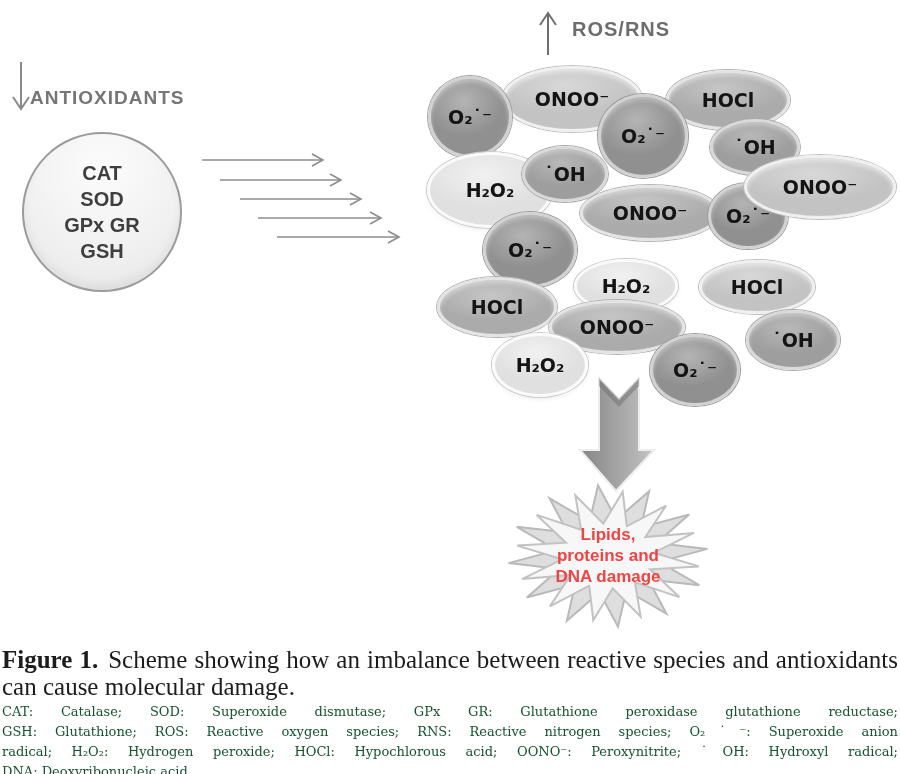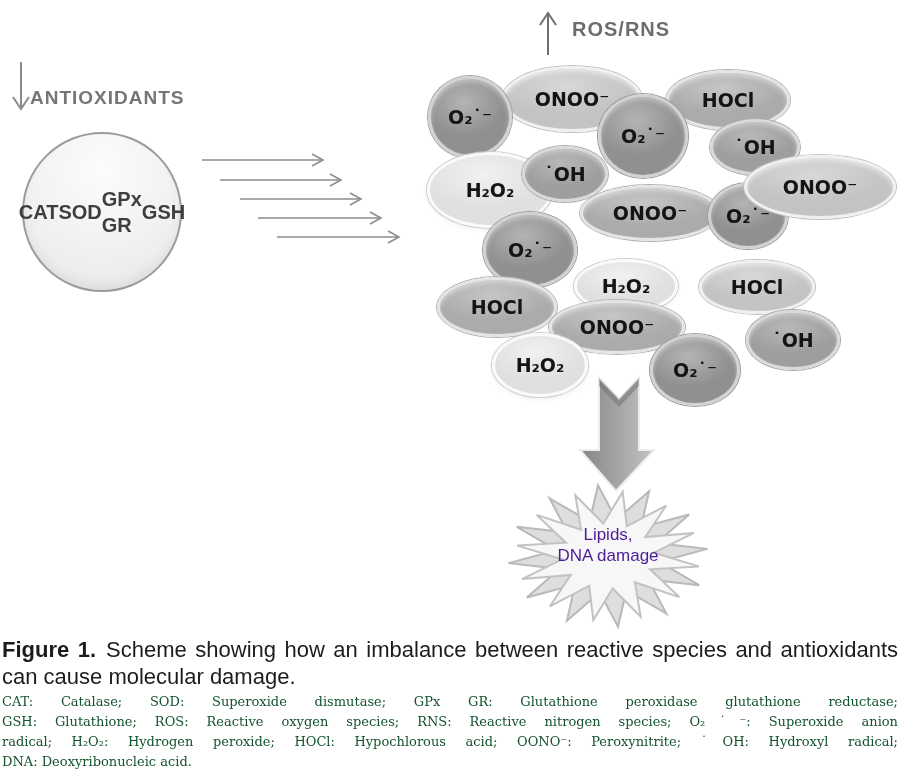--- a/index.html
+++ b/index.html
@@ -10,44 +10,44 @@
 
   .label{position:absolute;font-weight:bold;color:var(--label_gray,#767676);
          letter-spacing:1px;font-size:19px;}
   .antiox{left:30px;top:78px;margin-top:9px;}
   .rosrns{left:572px;top:18px;font-size:20px;color:#6d6d6d;text-align:right;}
 
   .antiox-circle{position:absolute;left:22px;top:132px;width:160px;height:160px;
     border-radius:50%;border:2px solid #9b9b9b;box-sizing:border-box;
     background:radial-gradient(circle at 50% 22%, #fcfcfc 0%, #f0f0f0 60%, #e6e6e6 100%);
     box-shadow:inset 0 -6px 10px rgba(0,0,0,.05);
-    display:flex;flex-direction:row;align-items:center;justify-content:center;}
+    display:flex;flex-direction:column;align-items:center;justify-content:center;}
   .antiox-circle div{font-weight:bold;font-size:20px;line-height:26px;color:#3e3e3e;}
 
   #bubble-layer{position:absolute;inset:0;padding-left:44px;}
   .bubble{position:absolute;border-radius:50%;box-sizing:border-box;
     display:flex;align-items:center;justify-content:center;
     font-family:"DejaVu Sans","Liberation Sans",sans-serif;
     font-weight:bold;font-size:19px;color:var(--bubble_text,#141414);}
   .v-dark{background:radial-gradient(ellipse 62% 55% at 42% 30%, #b4b4b4 0%, var(--bubble_dark,#909090) 82%);
     border:3px solid #d2d2d2;box-shadow:0 0 0 1px #9c9c9c, inset 0 3px 4px rgba(255,255,255,.35);}
   .v-mid{background:radial-gradient(ellipse 62% 55% at 45% 28%, #c6c6c6 0%, var(--bubble_mid,#ababab) 85%);
     border:3px solid #e4e4e4;box-shadow:0 0 0 1px #b2b2b2, inset 0 3px 4px rgba(255,255,255,.4);}
   .v-lightmid{background:radial-gradient(ellipse 62% 55% at 45% 28%, #d8d8d8 0%, var(--bubble_light_mid,#c3c3c3) 85%);
     border:3px solid #f0f0f0;box-shadow:0 0 0 1px #bfbfbf, inset 0 3px 4px rgba(255,255,255,.5);}
   .v-light{background:radial-gradient(ellipse 62% 55% at 45% 28%, #f1f1f1 0%, var(--bubble_light,#e0e0e0) 85%);
     border:3px solid #fafafa;box-shadow:0 0 0 1px #cacaca, 0 2px 5px rgba(0,0,0,.08);text-align:right;}
   .v-ohdark{background:radial-gradient(ellipse 62% 55% at 45% 28%, #b8b8b8 0%, var(--bubble_oh,#9e9e9e) 85%);
     border:3px solid #d9d9d9;box-shadow:0 0 0 1px #a9a9a9, inset 0 3px 4px rgba(255,255,255,.35);align-items:center;}
 
   .star-text{position:absolute;left:518px;top:524px;width:180px;text-align:center;
-    font-weight:normal;font-size:17px;line-height:21px;color:#4c1d95;}
+    font-weight:bold;font-size:17px;line-height:21px;color:#ef4444;}
 
-  .caption{margin:6px 2px 0 2px;font-family:Liberation Sans, sans-serif;
-    font-size:22px;line-height:27px;color:var(--caption_text,#1c1c1c);}
+  .caption{margin:16px 2px 0 2px;font-family:Liberation Serif, serif;
+    font-size:25px;line-height:27px;color:var(--caption_text,#1c1c1c);}
   .caption .b{font-weight:bold;margin-right:10px;}
   .j{text-align:justify;text-align-last:justify;}
   .footnote{margin:2px 2px 0 2px;font-family:"DejaVu Serif","Liberation Serif",serif;
     font-size:13px;line-height:20px;color:#14532d;}
 </style>
 </head>
 <body>
 
 <div class="page">
   <div class="figure">
@@ -157,20 +157,21 @@
         <div class="bubble v-dark" style="left: 650px; top: 334px; width: 90px; height: 72px;">
           <span>O₂˙⁻</span>
         </div>
         <div class="bubble v-light" style="left: 492px; top: 333px; width: 96px; height: 64px;">
           <span>H₂O₂</span>
         </div>
       </div>
 
     <div class="star-text">
       <div>Lipids,</div>
+      <div>proteins and</div>
       <div>DNA damage</div>
     </div>
   </div>
 
   <div class="caption">
     <div class="j">
       <span class="b">Figure 1.</span><span>Scheme showing how an imbalance between reactive species and antioxidants</span>
     </div>
     <div>can cause molecular damage.</div>
   </div>

